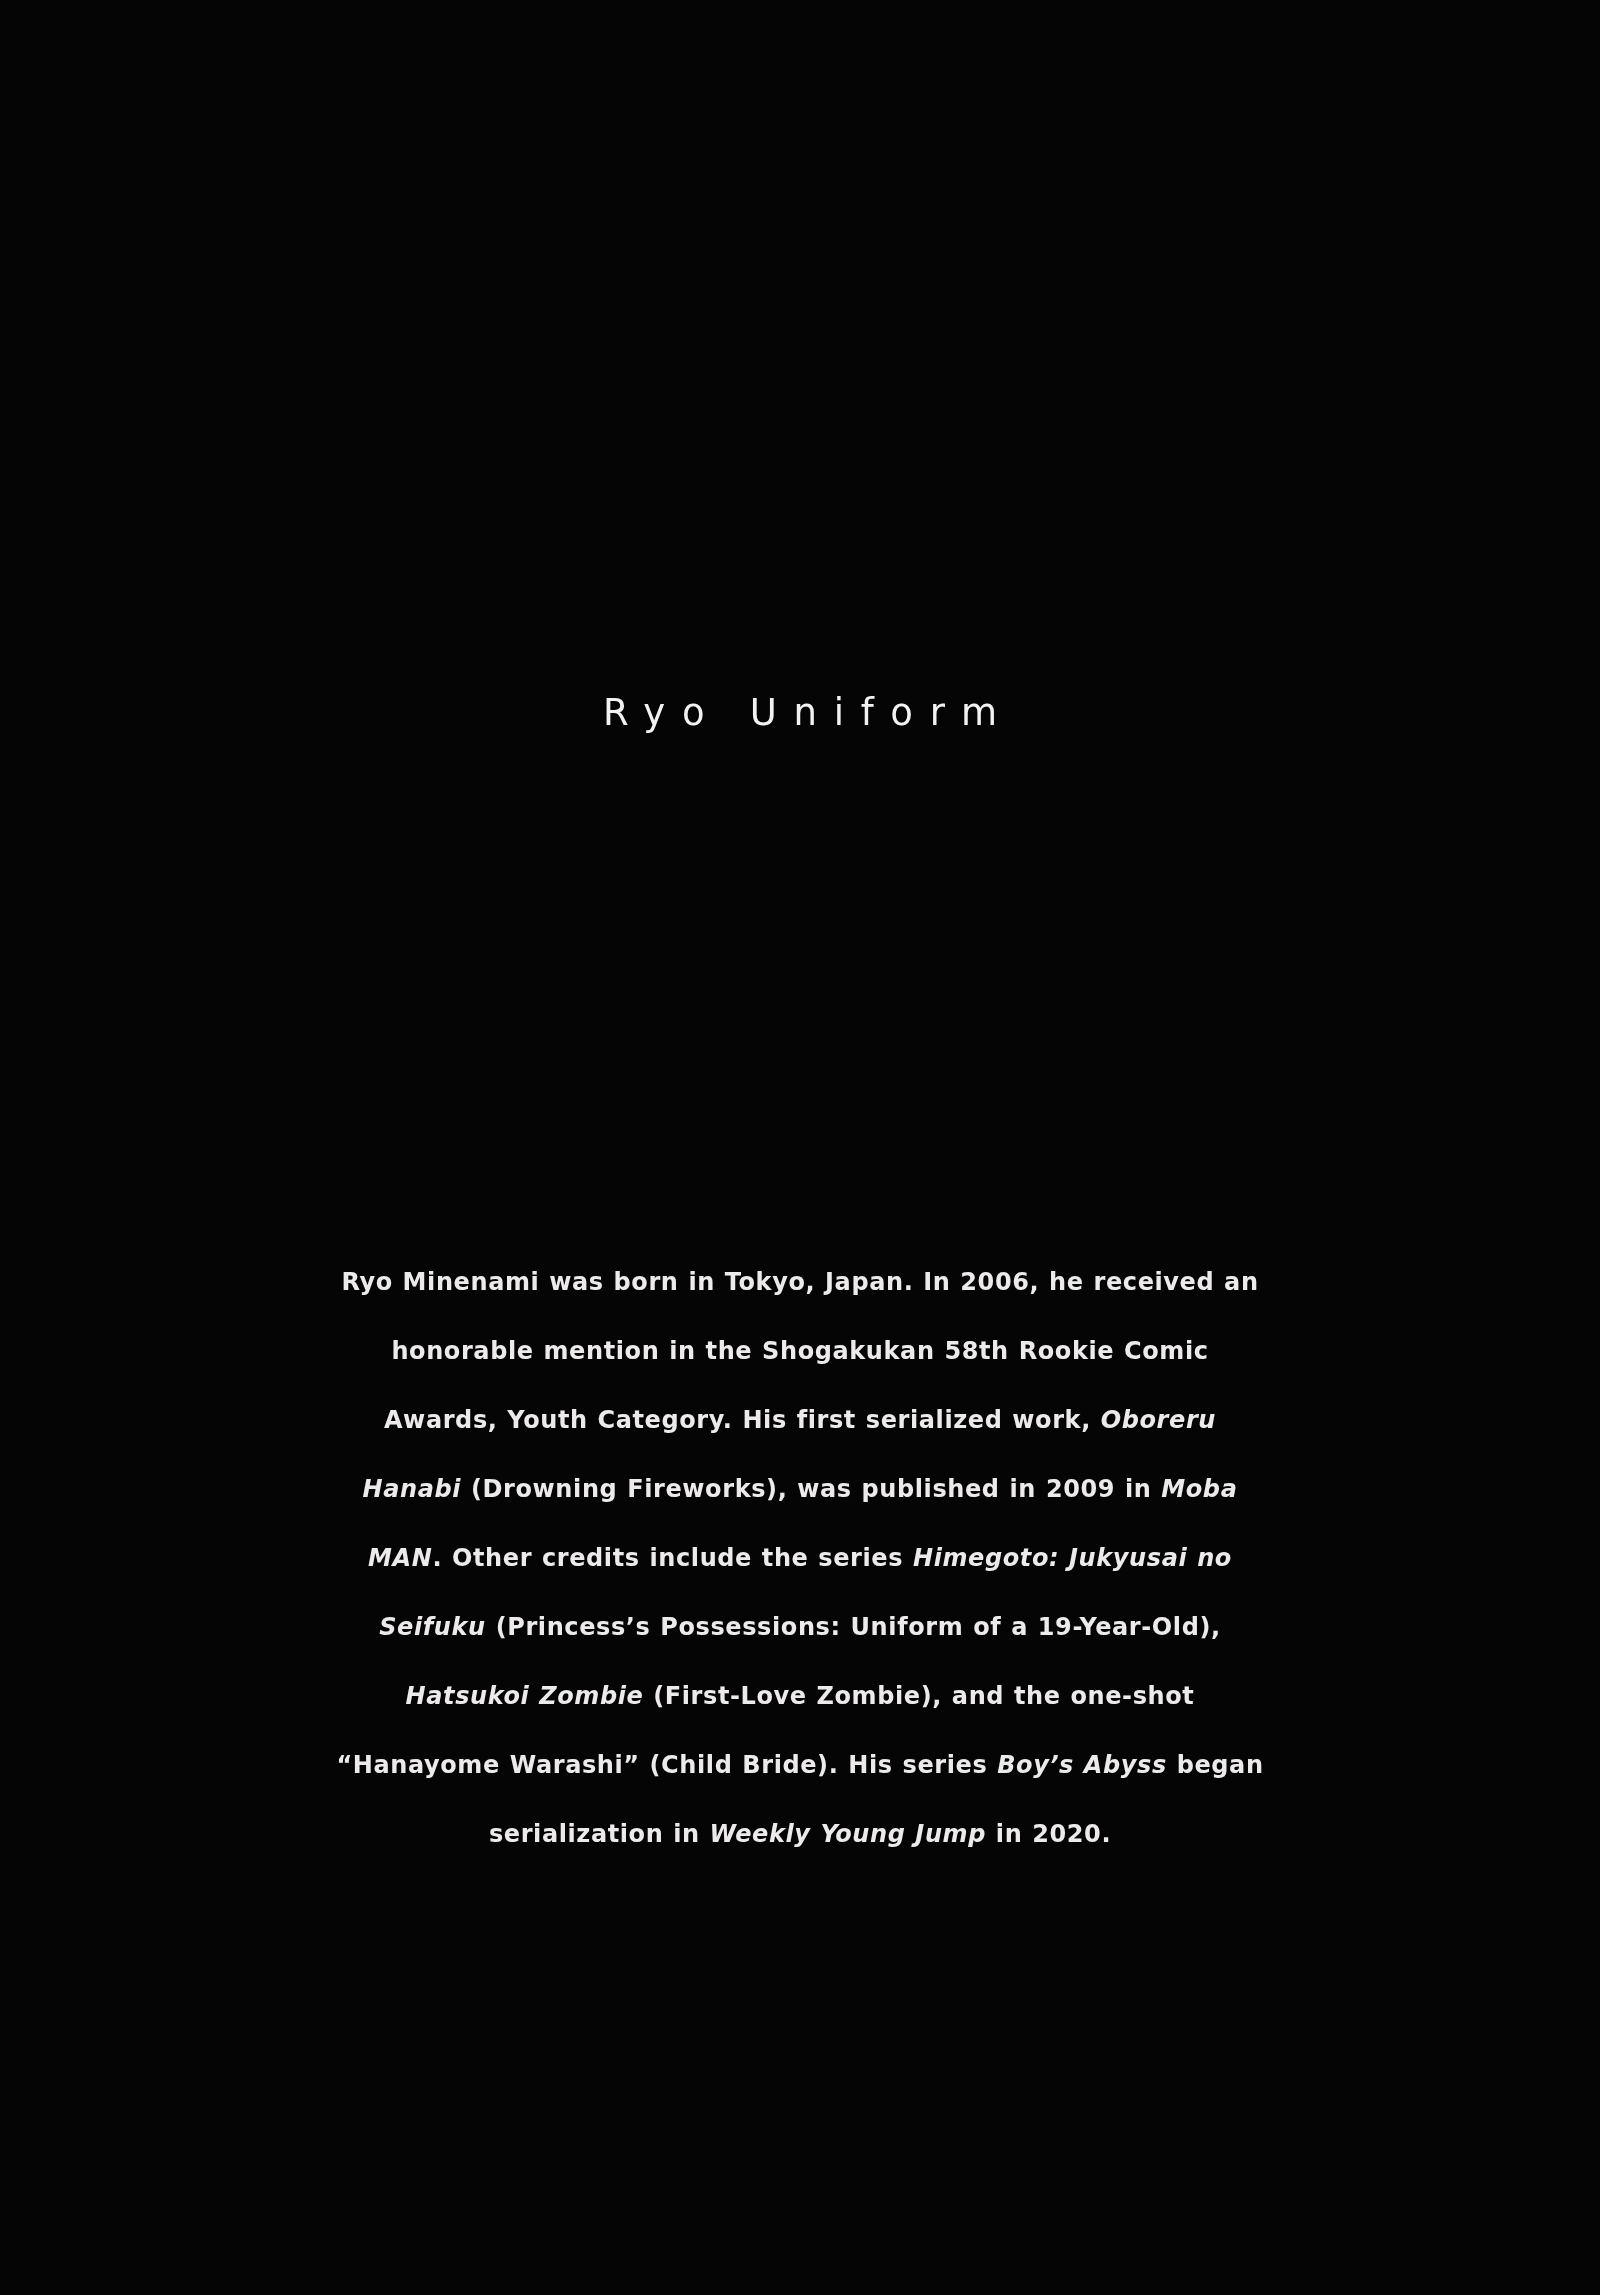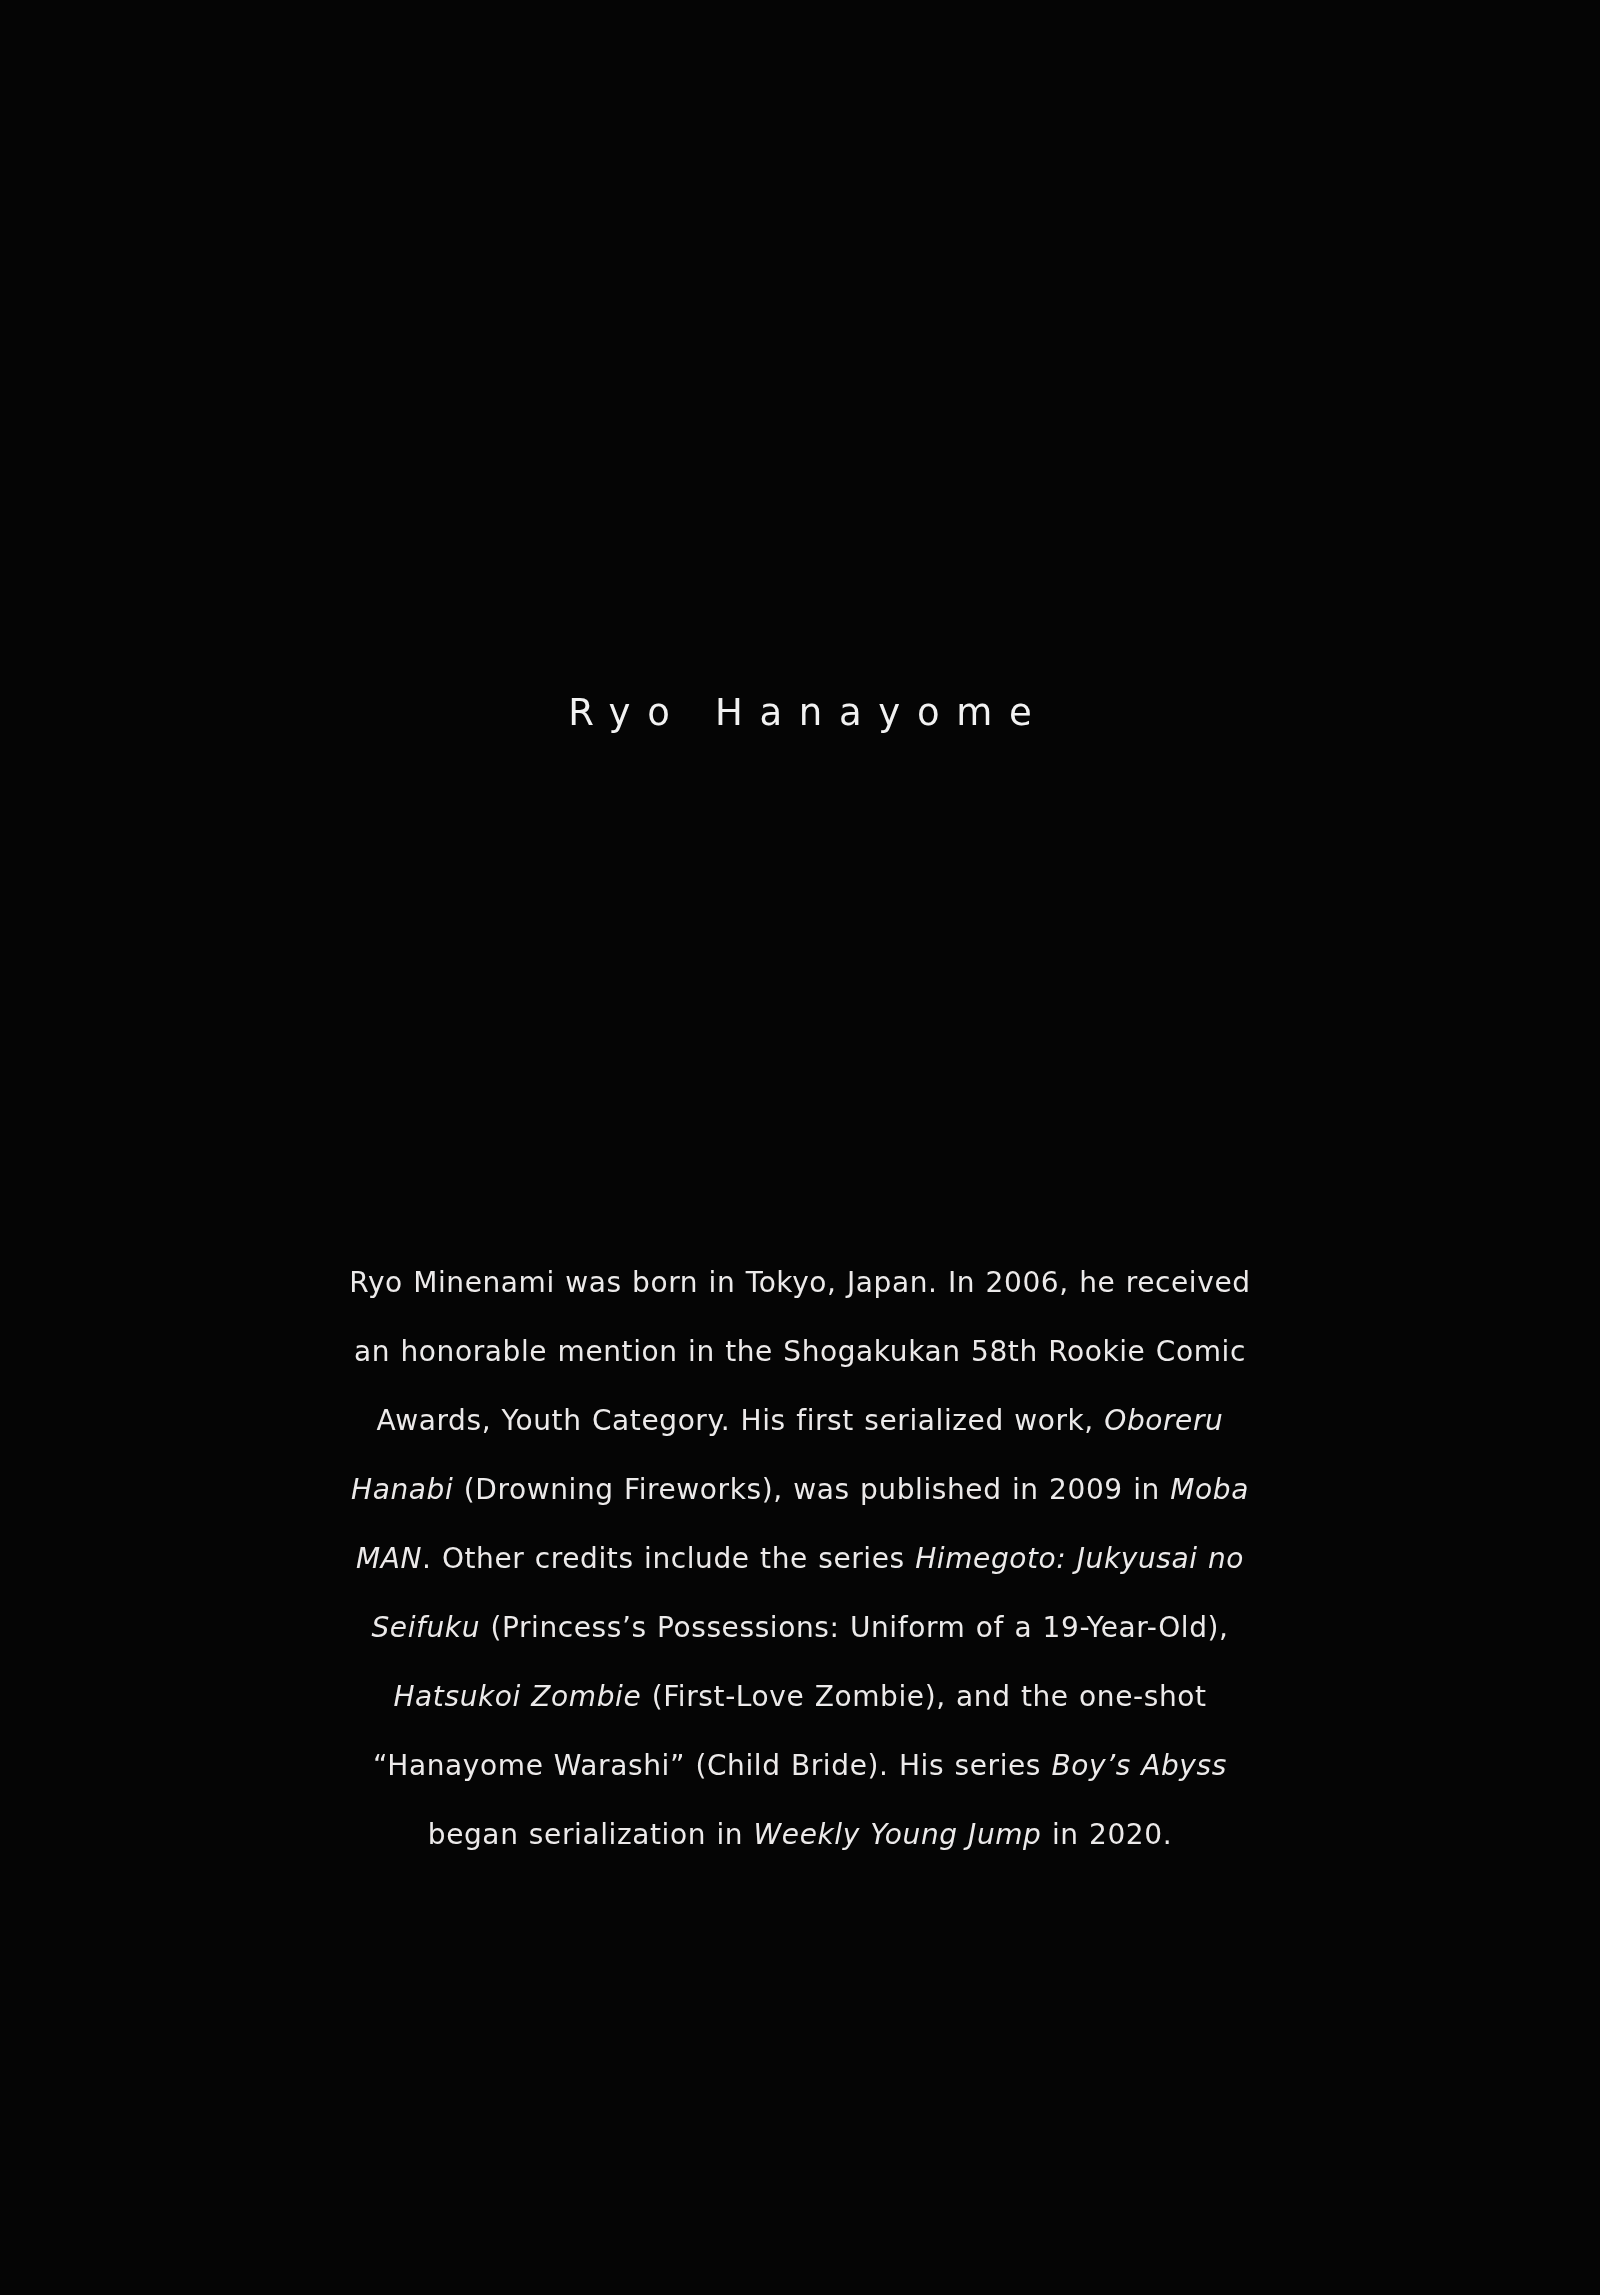--- a/index.html
+++ b/index.html
@@ -42,34 +42,34 @@
   
   .bio {
     position: absolute;
     top: 1248px;
     left: 50%;
     transform: translateX(-50%);
     width: 928px;
     text-align: center;
     color: #eceaea;
     font-family: "DejaVu Sans", sans-serif;
-    font-size: 28px;
-    font-weight: 400;
+    font-size: 24px;
+    font-weight: 700;
     letter-spacing: 0.6px;
     line-height: 69px;
     word-spacing: 0.9px;
   }
 
   .bio i {
     font-style: italic;
   }
 </style>
 </head>
 <body>
 
 <div class="page">
 
-  <div class="author-name">Ryo Hanayome</div>
+  <div class="author-name">Ryo Uniform</div>
 
   <div class="bio"><span>Ryo Minenami was born in Tokyo, Japan. In 2006, he received an honorable mention in the Shogakukan 58th Rookie Comic Awards, Youth Category. His first serialized work, </span><i>Oboreru Hanabi</i><span> (Drowning Fireworks), was published in 2009 in </span><i>Moba MAN</i><span>. Other credits include the series </span><i>Himegoto: Jukyusai no Seifuku</i><span> (Princess’s Possessions: Uniform of a 19-Year-Old), </span><i>Hatsukoi Zombie</i><span> (First-Love Zombie), and the one-shot “Hanayome Warashi” (Child Bride). His series </span><i>Boy’s Abyss</i><span> began serialization in </span><i>Weekly Young Jump</i><span> in 2020.</span></div>
 
 </div>
 
 
 </body></html>

